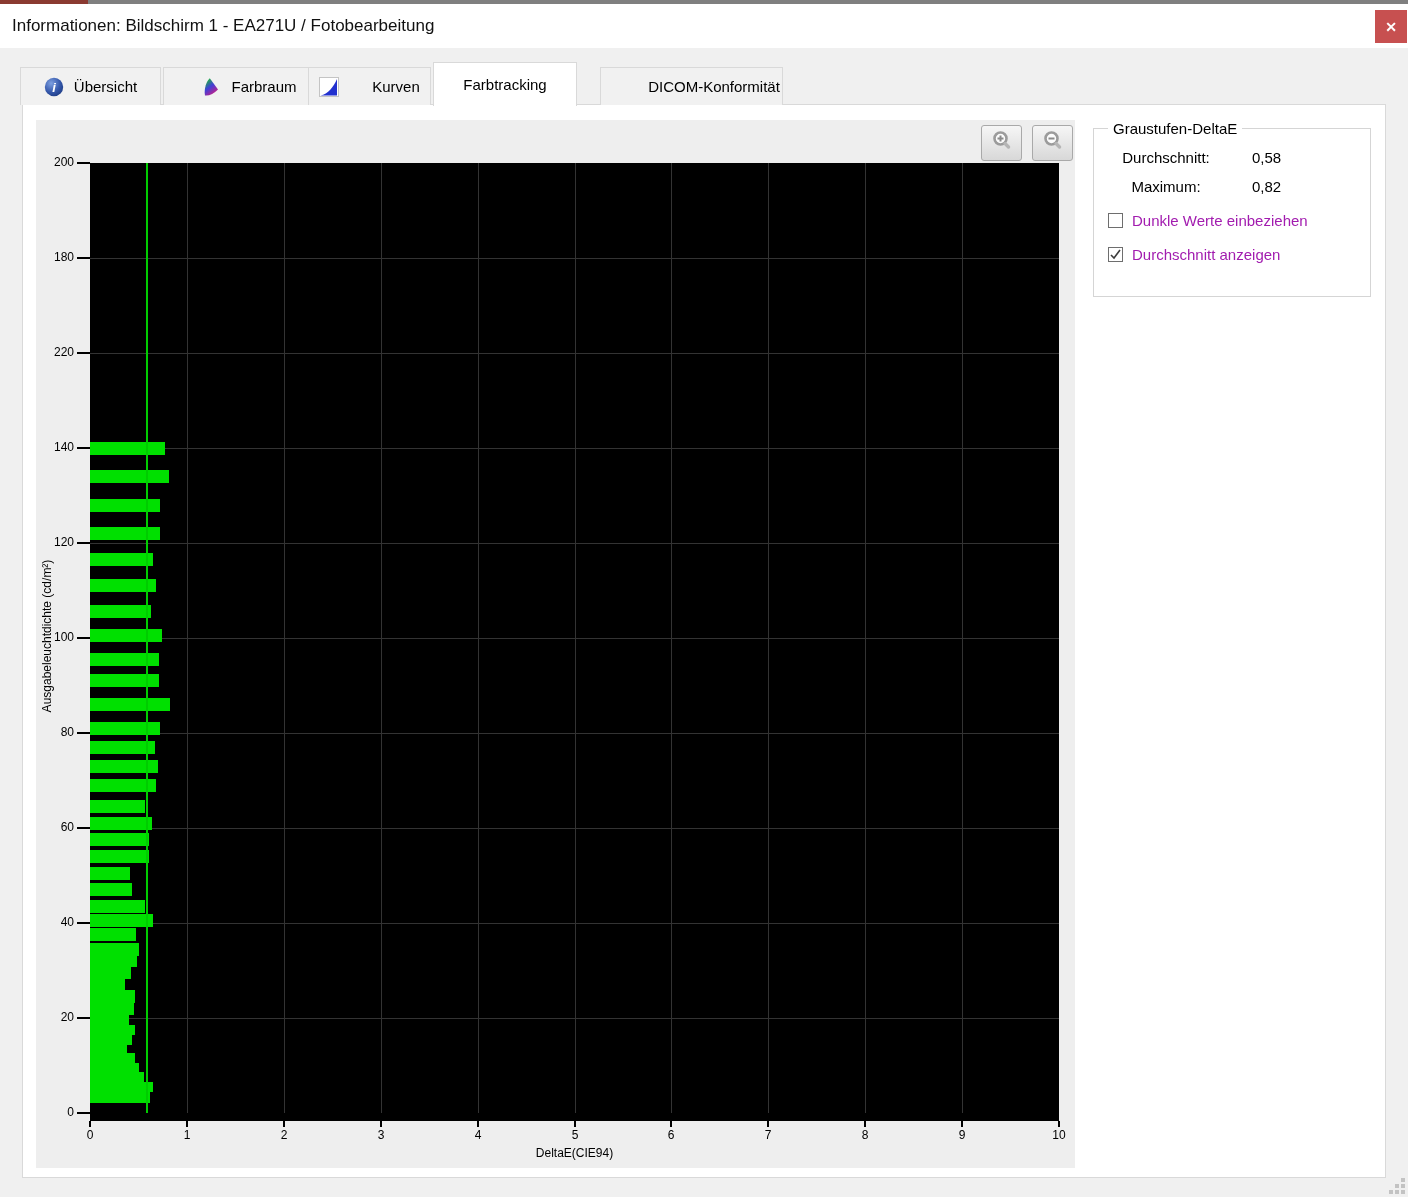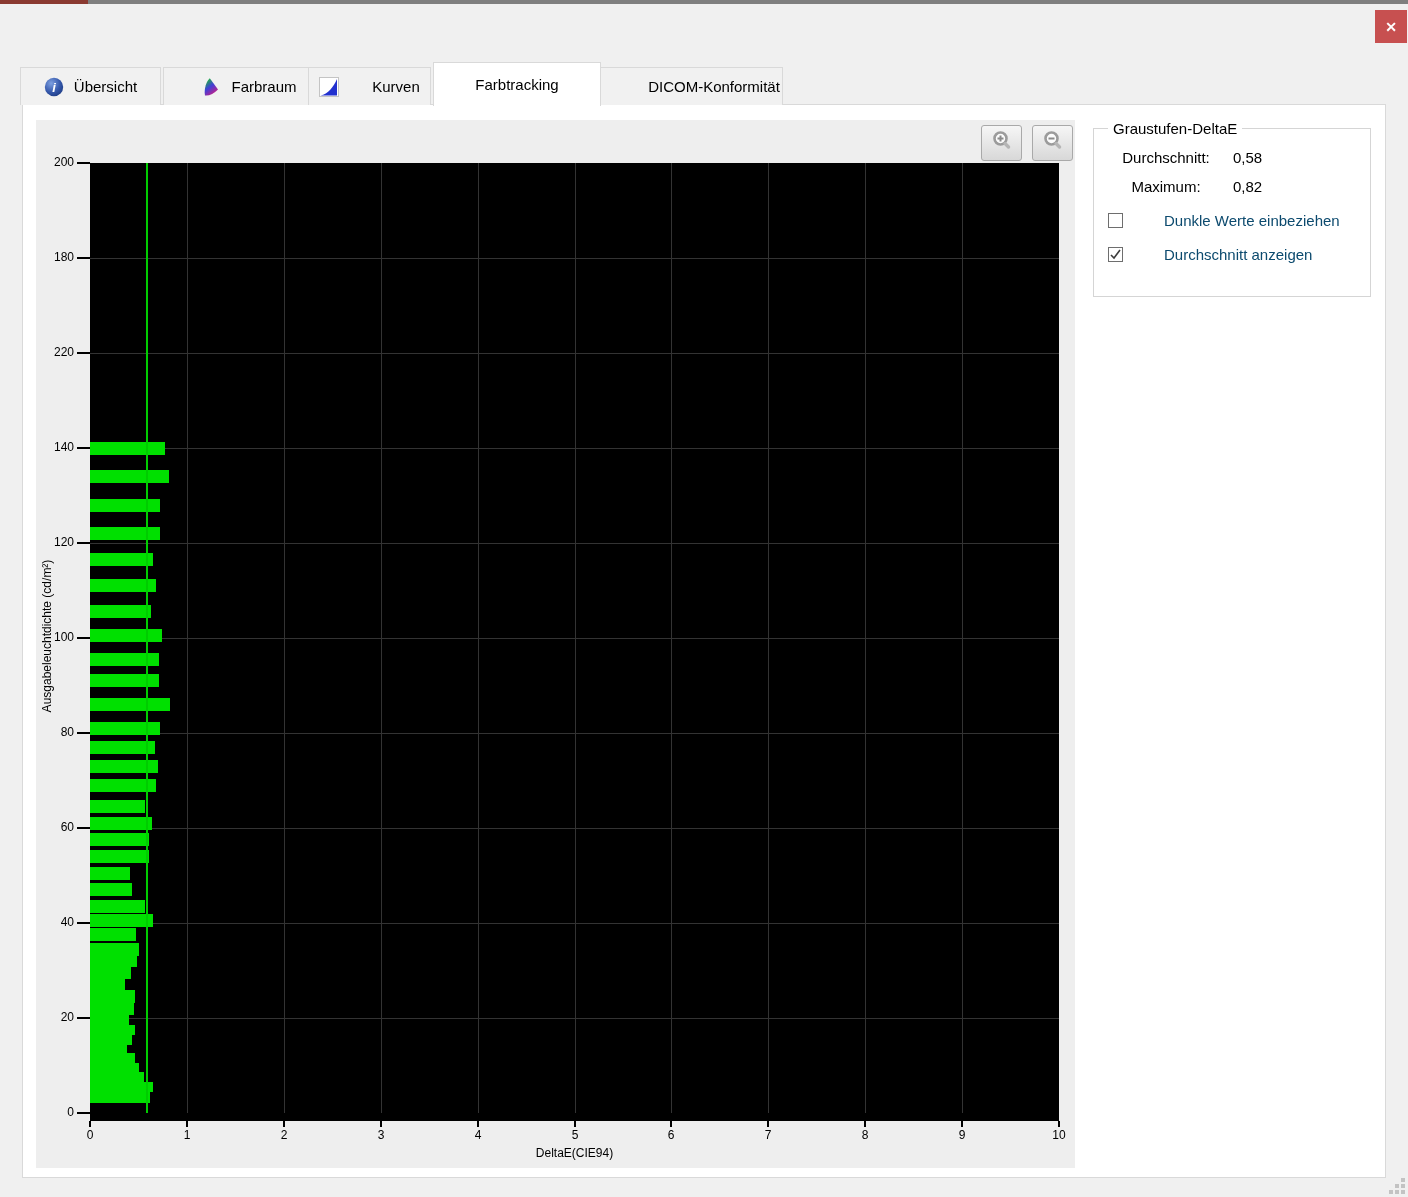--- a/index.html
+++ b/index.html
@@ -43,35 +43,38 @@
            transform:rotate(-90deg);transform-origin:center;}
   .zoom-btn{top:5px;width:41px;height:36px;border:1px solid #a9a9a9;border-radius:3px;
             background:linear-gradient(#f6f6f6,#d8d8d8);display:flex;align-items:center;justify-content:center;}
 
   
   #groupbox{position:absolute;left:1093px;top:120px;width:278px;height:177px;border:1px solid #d5d5d5;
             margin:0;padding:0 6px 6px 6px;}
   #groupbox legend{font-size:15px;color:#000;margin-left:8px;padding:0 5px;}
   .stat-row{display:flex;font-size:15px;color:#000;margin-top:12px;}
   .stat-label{width:132px;text-align:center;}
-  .stat-value{margin-left:1px;}
-  .cb-row{display:flex;align-items:center;font-size:15px;color:#0c4a6e;margin-top:17px;margin-left:8px;gap:32px;}
+  .stat-value{margin-left:20px;}
+  .cb-row{display:flex;align-items:center;font-size:15px;color:#a21caf;margin-top:17px;margin-left:8px;}
   .cb-box{width:15px;height:15px;border:1px solid #6e6e6e;background:#fff;margin-right:9px;
           display:inline-flex;align-items:center;justify-content:center;flex:none;}
 
   
   #resize-grip{left:1389px;top:1178px;width:17px;height:17px;}
 </style>
 </head>
 <body>
 
 <div id="window">
   <div class="abs" id="edge-red"></div>
   <div class="abs" id="edge-gray"></div>
 
+  <div class="abs" id="titlebar">
+    <div class="abs" id="title-text">Informationen: Bildschirm 1 - EA271U / Fotobearbeitung</div>
+  </div>
   <div class="abs" id="close-btn">
     <span>✕</span>
   </div>
 
   <div class="abs" id="tabpage"></div>
 
   <div id="tabstrip">
       <div class="abs tab" style="left: 20px; width: 141px;">
         <span class="ticon">
           <svg width="20" height="20" viewBox="0 0 20 20">
@@ -105,21 +108,21 @@
       </div>
       <div class="abs tab" style="left: 308px; width: 123px; gap: 23px;">
         <span class="ticon">
           <svg width="20" height="20" viewBox="0 0 20 20">
             <rect x="0.5" y="0.5" width="19" height="19" fill="#ffffff" stroke="#c4c4c4"></rect>
             <path d="M1.5,18.5 C9,17 14.5,10 18,2 L18,18.5 Z" fill="#2231cf"></path>
           </svg>
         </span>
         <span>Kurven</span>
       </div>
-      <div class="abs tab active" style="left: 433px; width: 168px;">
+      <div class="abs tab active" style="left: 433px; width: 144px;">
         <span>Farbtracking</span>
       </div>
       <div class="abs tab" style="left: 600px; width: 183px; padding-left: 45px;">
         <span>DICOM-Konformität</span>
       </div>
     </div>
 
   <div class="abs" id="chart-widget">
     <div id="plot">
         <div class="vgrid" style="left: 97px; background: rgb(51, 51, 51);"></div>

